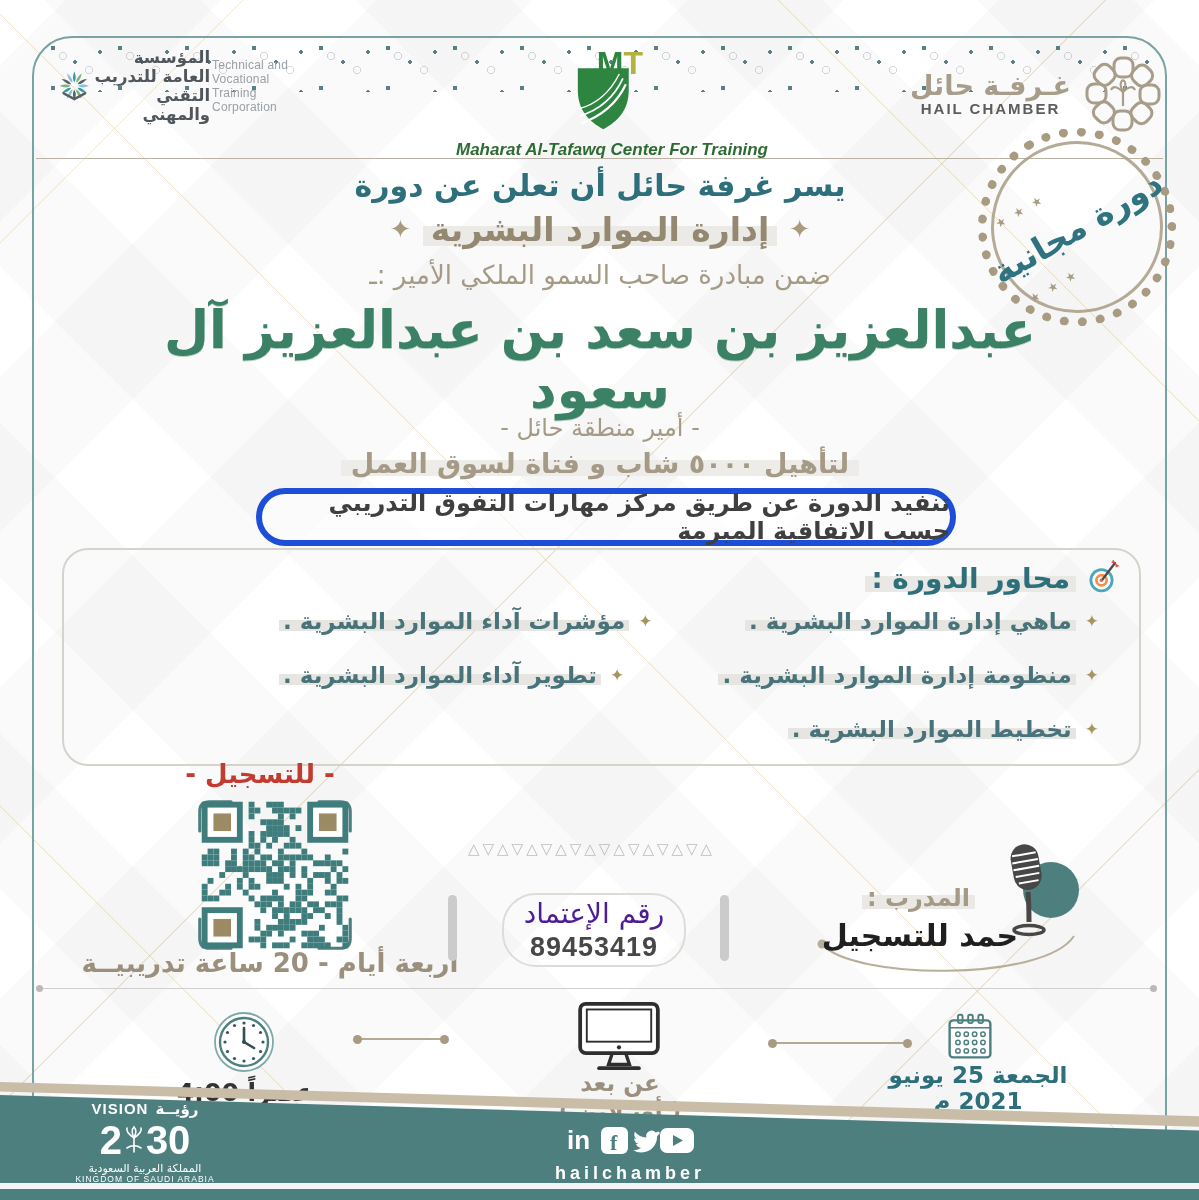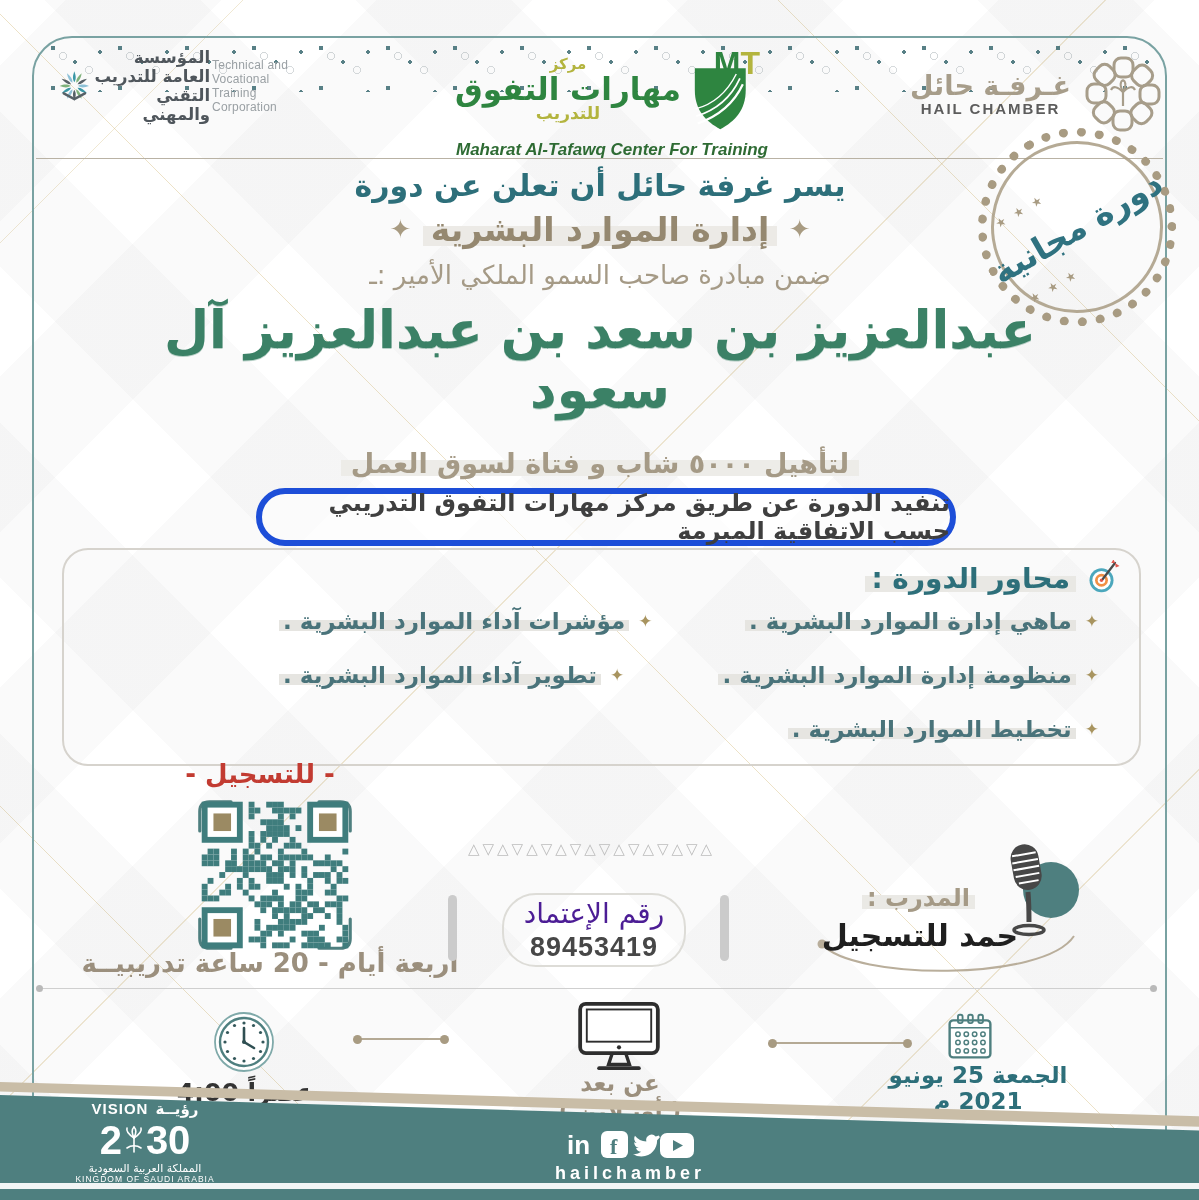--- a/index.html
+++ b/index.html
@@ -111,21 +111,21 @@
   .band{position:absolute;inset:0;background:#4e7f7f;
         clip-path:polygon(0 11%,100% 41%,100% 100%,0 100%);}
   .band-white{position:absolute;left:0;right:0;bottom:11px;height:6px;background:rgba(255,255,255,.92);}
   .vision{position:absolute;left:55px;bottom:16px;width:180px;color:#fff;text-align:center;line-height:1.1;}
   .vision .l1{display:flex;justify-content:center;gap:7px;font-size:15px;font-weight:bold;letter-spacing:1px;align-items:baseline;}
   .vision .l1 .ar{direction:rtl;letter-spacing:0;}
   .vision .l2{display:flex;justify-content:center;align-items:center;gap:2px;font-size:40px;font-weight:bold;}
   .vision .l3{font-size:11px;direction:rtl;margin-top:1px;}
   .vision .l4{font-size:8.5px;letter-spacing:1px;}
   .social{position:absolute;left:520px;bottom:16px;width:220px;text-align:center;color:#fff;}
-  .social .icons{display:flex;justify-content:center;align-items:flex-end;height:36px;}
+  .social .icons{display:flex;justify-content:center;align-items:center;height:36px;}
   .social .handle{font-size:18px;font-weight:bold;letter-spacing:4px;margin-top:5px;}
 </style>
 </head>
 <body>
 
 <div class="poster">
   <div class="bg-pattern"></div>
   <div class="frame"></div>
   <div class="dots-strip"></div>
 
@@ -146,25 +146,20 @@
         <path d="M0,-36 C4,-25 5,-17 0,-9 C-5,-17 -4,-25 0,-36Z" fill="#8cc0d6" transform="rotate(330)"></path>
         <path d="M-26,18 L0,32 L26,18" fill="none" stroke="#566066" stroke-width="6" stroke-linecap="round"></path>
       </g>
     </svg>
     <div class="ar">المؤسسة العامة للتدريب التقني والمهني</div>
     <div class="en latin">Technical and Vocational Training Corporation</div>
   </div>
 
   <div class="abs mtblk">
     <div class="mtrow">
-      <div class="mttxt">
-        <div class="mt-l1">مركز</div>
-        <div class="mt-l2">مهارات التفوق</div>
-        <div class="mt-l3">للتدريب</div>
-      </div>
       <svg width="80" height="96" viewBox="0 0 110 120">
         <text x="34" y="38" font-size="44" font-weight="bold" font-family="Liberation Sans,sans-serif">
           <tspan fill="#2e8540">M</tspan><tspan fill="#b3b43e">T</tspan>
         </text>
         <path d="M8,30 h70 v30 c0,28 -15,43 -35,54 c-20,-11 -35,-26 -35,-54 Z" fill="#2e8540"></path>
         <path d="M12,106 C40,96 62,78 74,52" stroke="#ffffff" stroke-width="3" fill="none"></path>
         <path d="M10,96 C36,88 58,70 70,44" stroke="#ffffff" stroke-width="2.4" fill="none"></path>
         <path d="M9,86 C32,80 52,64 65,38" stroke="#ffffff" stroke-width="2" fill="none"></path>
       </svg>
     </div>
@@ -224,20 +219,21 @@
   </div>
 
   <div class="abs ctr intro">يسر غرفة حائل أن تعلن عن دورة</div>
   <div class="abs ctr course">
     <span class="dmd">✦</span>
     <span class="hl">إدارة الموارد البشرية</span>
     <span class="dmd">✦</span>
   </div>
   <div class="abs ctr initiative">ضمن مبادرة صاحب السمو الملكي الأمير :ـ</div>
   <div class="abs ctr prince">عبدالعزيز بن سعد بن عبدالعزيز آل سعود</div>
+  <div class="abs ctr ptitle">- أمير منطقة حائل -</div>
   <div class="abs ctr goal"><span class="hl">لتأهيل ٥٠٠٠ شاب و فتاة لسوق العمل</span></div>
   <div class="abs pillbox">تنفيد الدورة عن طريق مركز مهارات التفوق التدريبي حسب الاتفاقية المبرمة</div>
 
   <div class="abs panel">
     <div class="tpc-head">
       <svg width="36" height="36" viewBox="0 0 48 48">
         <circle cx="22" cy="27" r="16" fill="#4ba7bc"></circle>
         <circle cx="22" cy="27" r="12.2" fill="#ffffff"></circle>
         <circle cx="22" cy="27" r="8.6" fill="#f19045"></circle>
         <circle cx="22" cy="27" r="5" fill="#ffffff"></circle>

